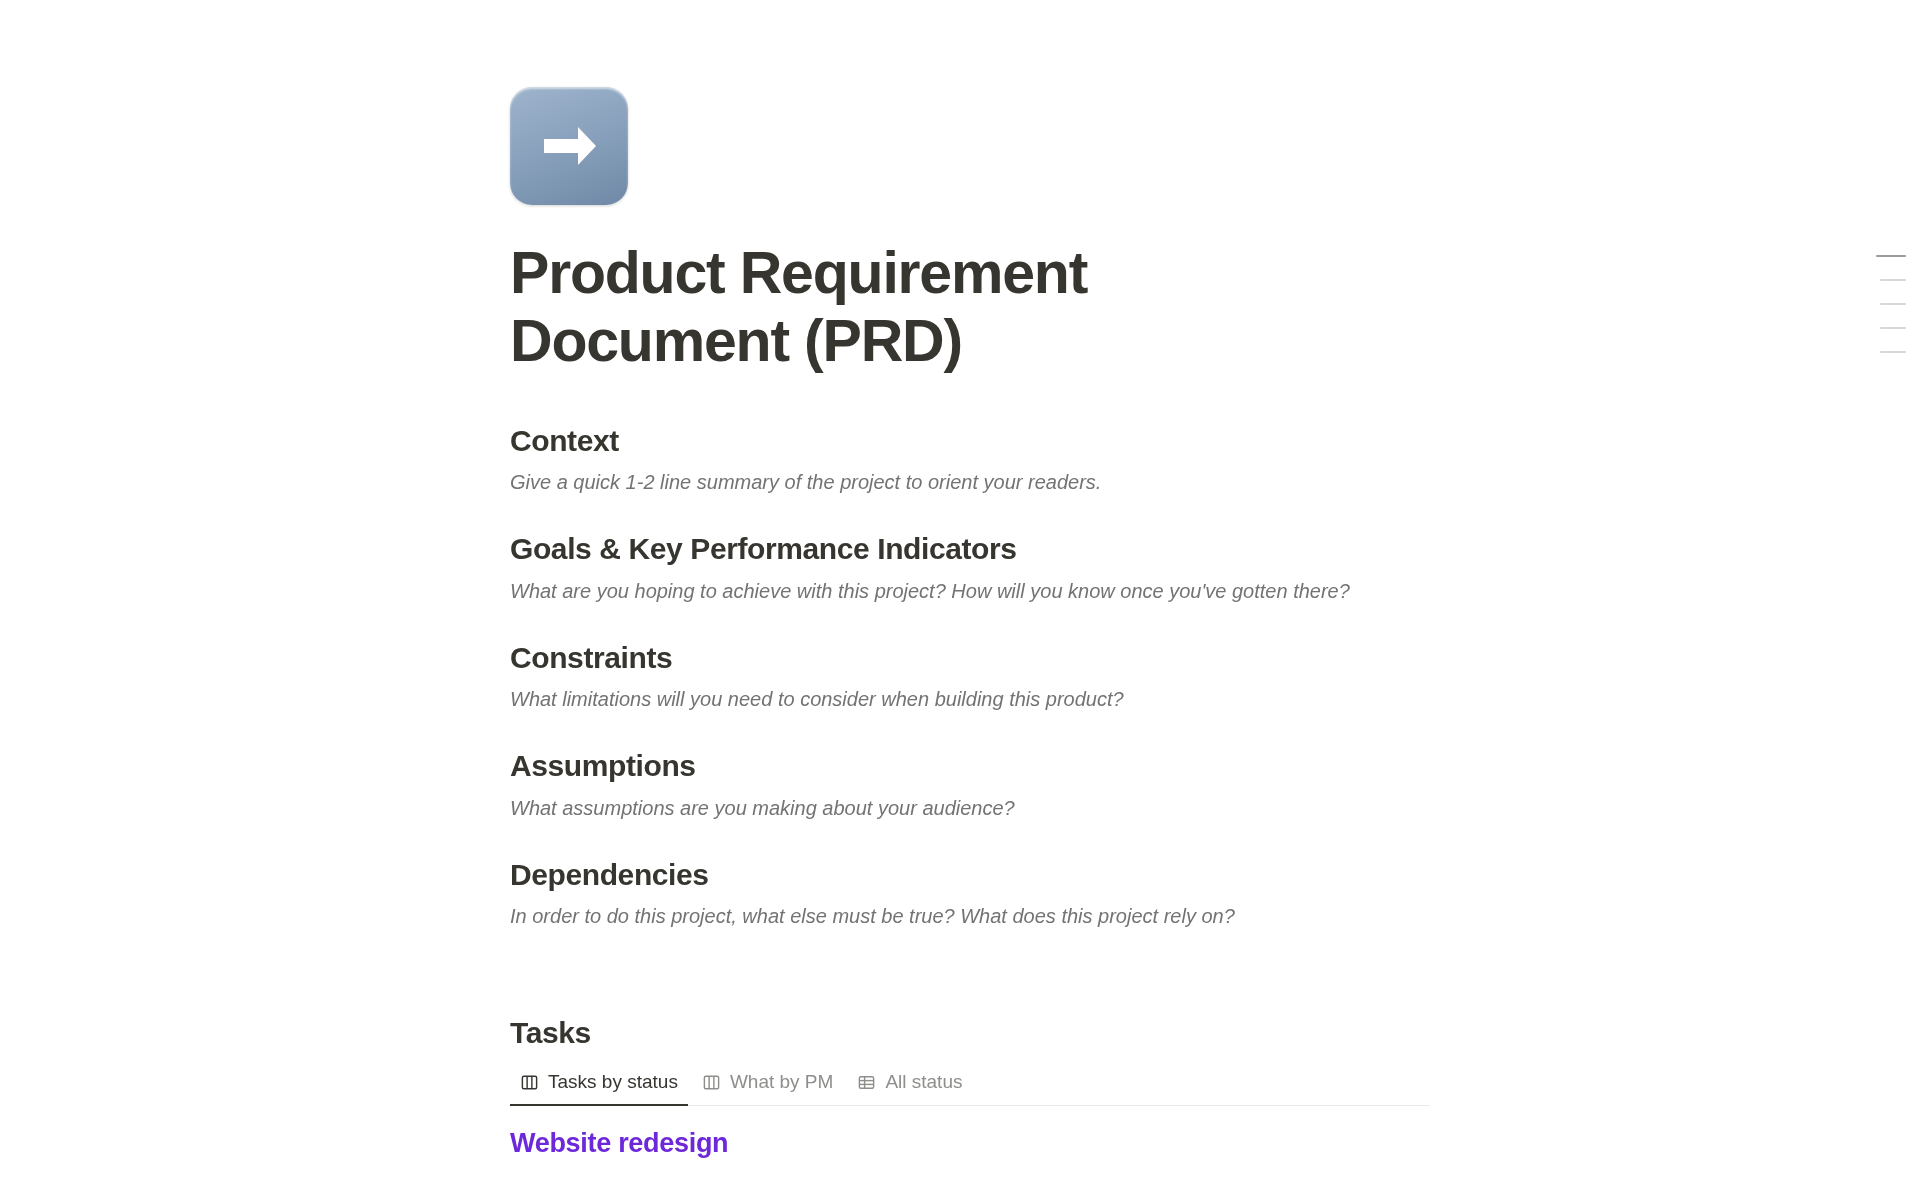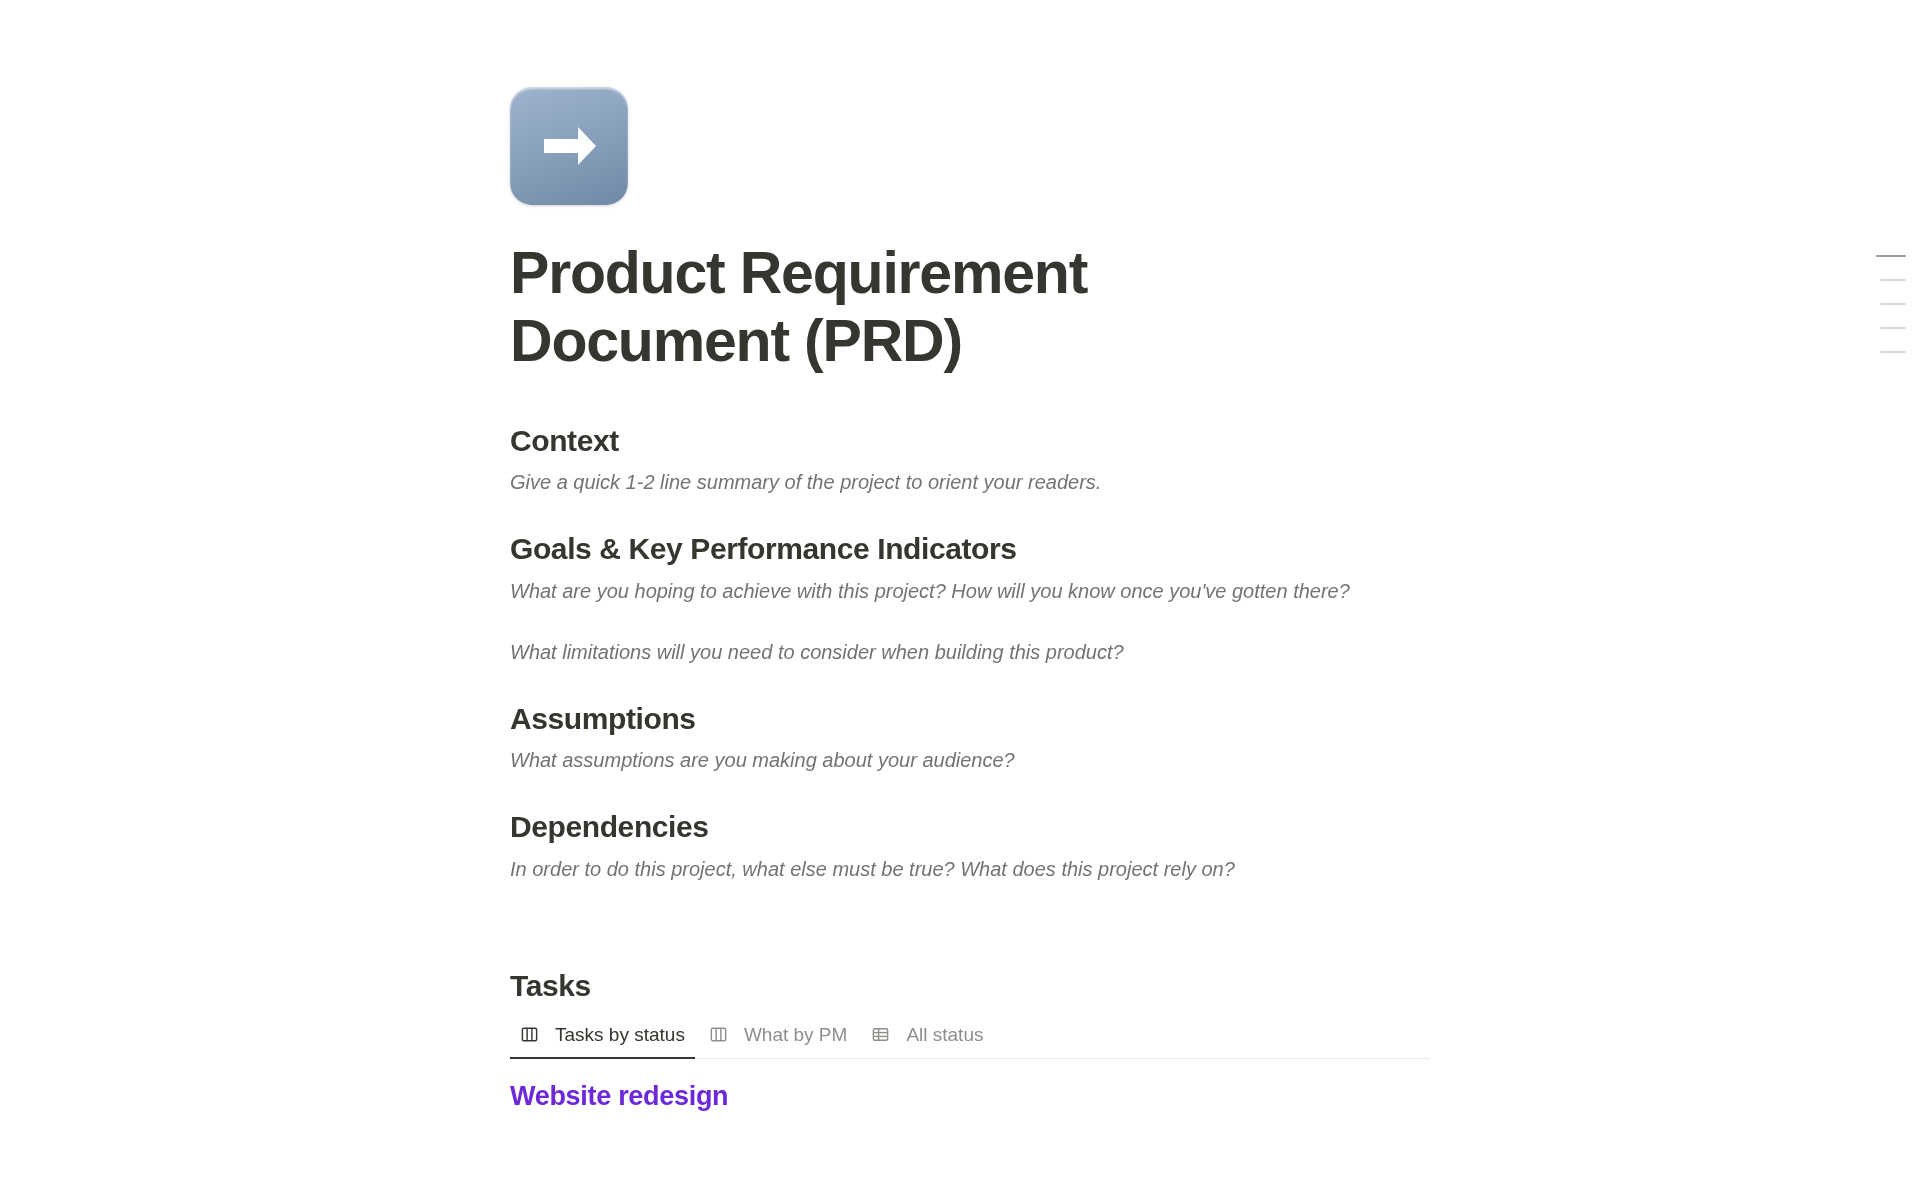--- a/index.html
+++ b/index.html
@@ -83,21 +83,21 @@
     display: flex;
     align-items: flex-end;
     gap: 4px;
     border-bottom: 1px solid #e9e9e7;
     width: 920px;
     height: 42px;
   }
   .db-tab {
     display: flex;
     align-items: center;
-    gap: 16px;
+    gap: 9px;
     padding: 6px 10px 12px 10px;
     font-size: 19px;
     color: #8f8e8b;
     cursor: pointer;
     position: relative;
     white-space: nowrap;
   }
   .db-tab.active {
     color: #37352f;
     font-weight: 500;
@@ -161,20 +161,21 @@
       <h2 class="h2">Context</h2>
       <p class="hint">Give a quick 1-2 line summary of the project to orient your readers.</p>
     </div>
 
     <div class="section">
       <h2 class="h2">Goals &amp; Key Performance Indicators</h2>
       <p class="hint">What are you hoping to achieve with this project? How will you know once you've gotten there?</p>
     </div>
 
     <div class="section">
+      <h2 class="h2">Constraints</h2>
       <p class="hint">What limitations will you need to consider when building this product?</p>
     </div>
 
     <div class="section">
       <h2 class="h2">Assumptions</h2>
       <p class="hint">What assumptions are you making about your audience?</p>
     </div>
 
     <div class="section">
       <h2 class="h2">Dependencies</h2>

